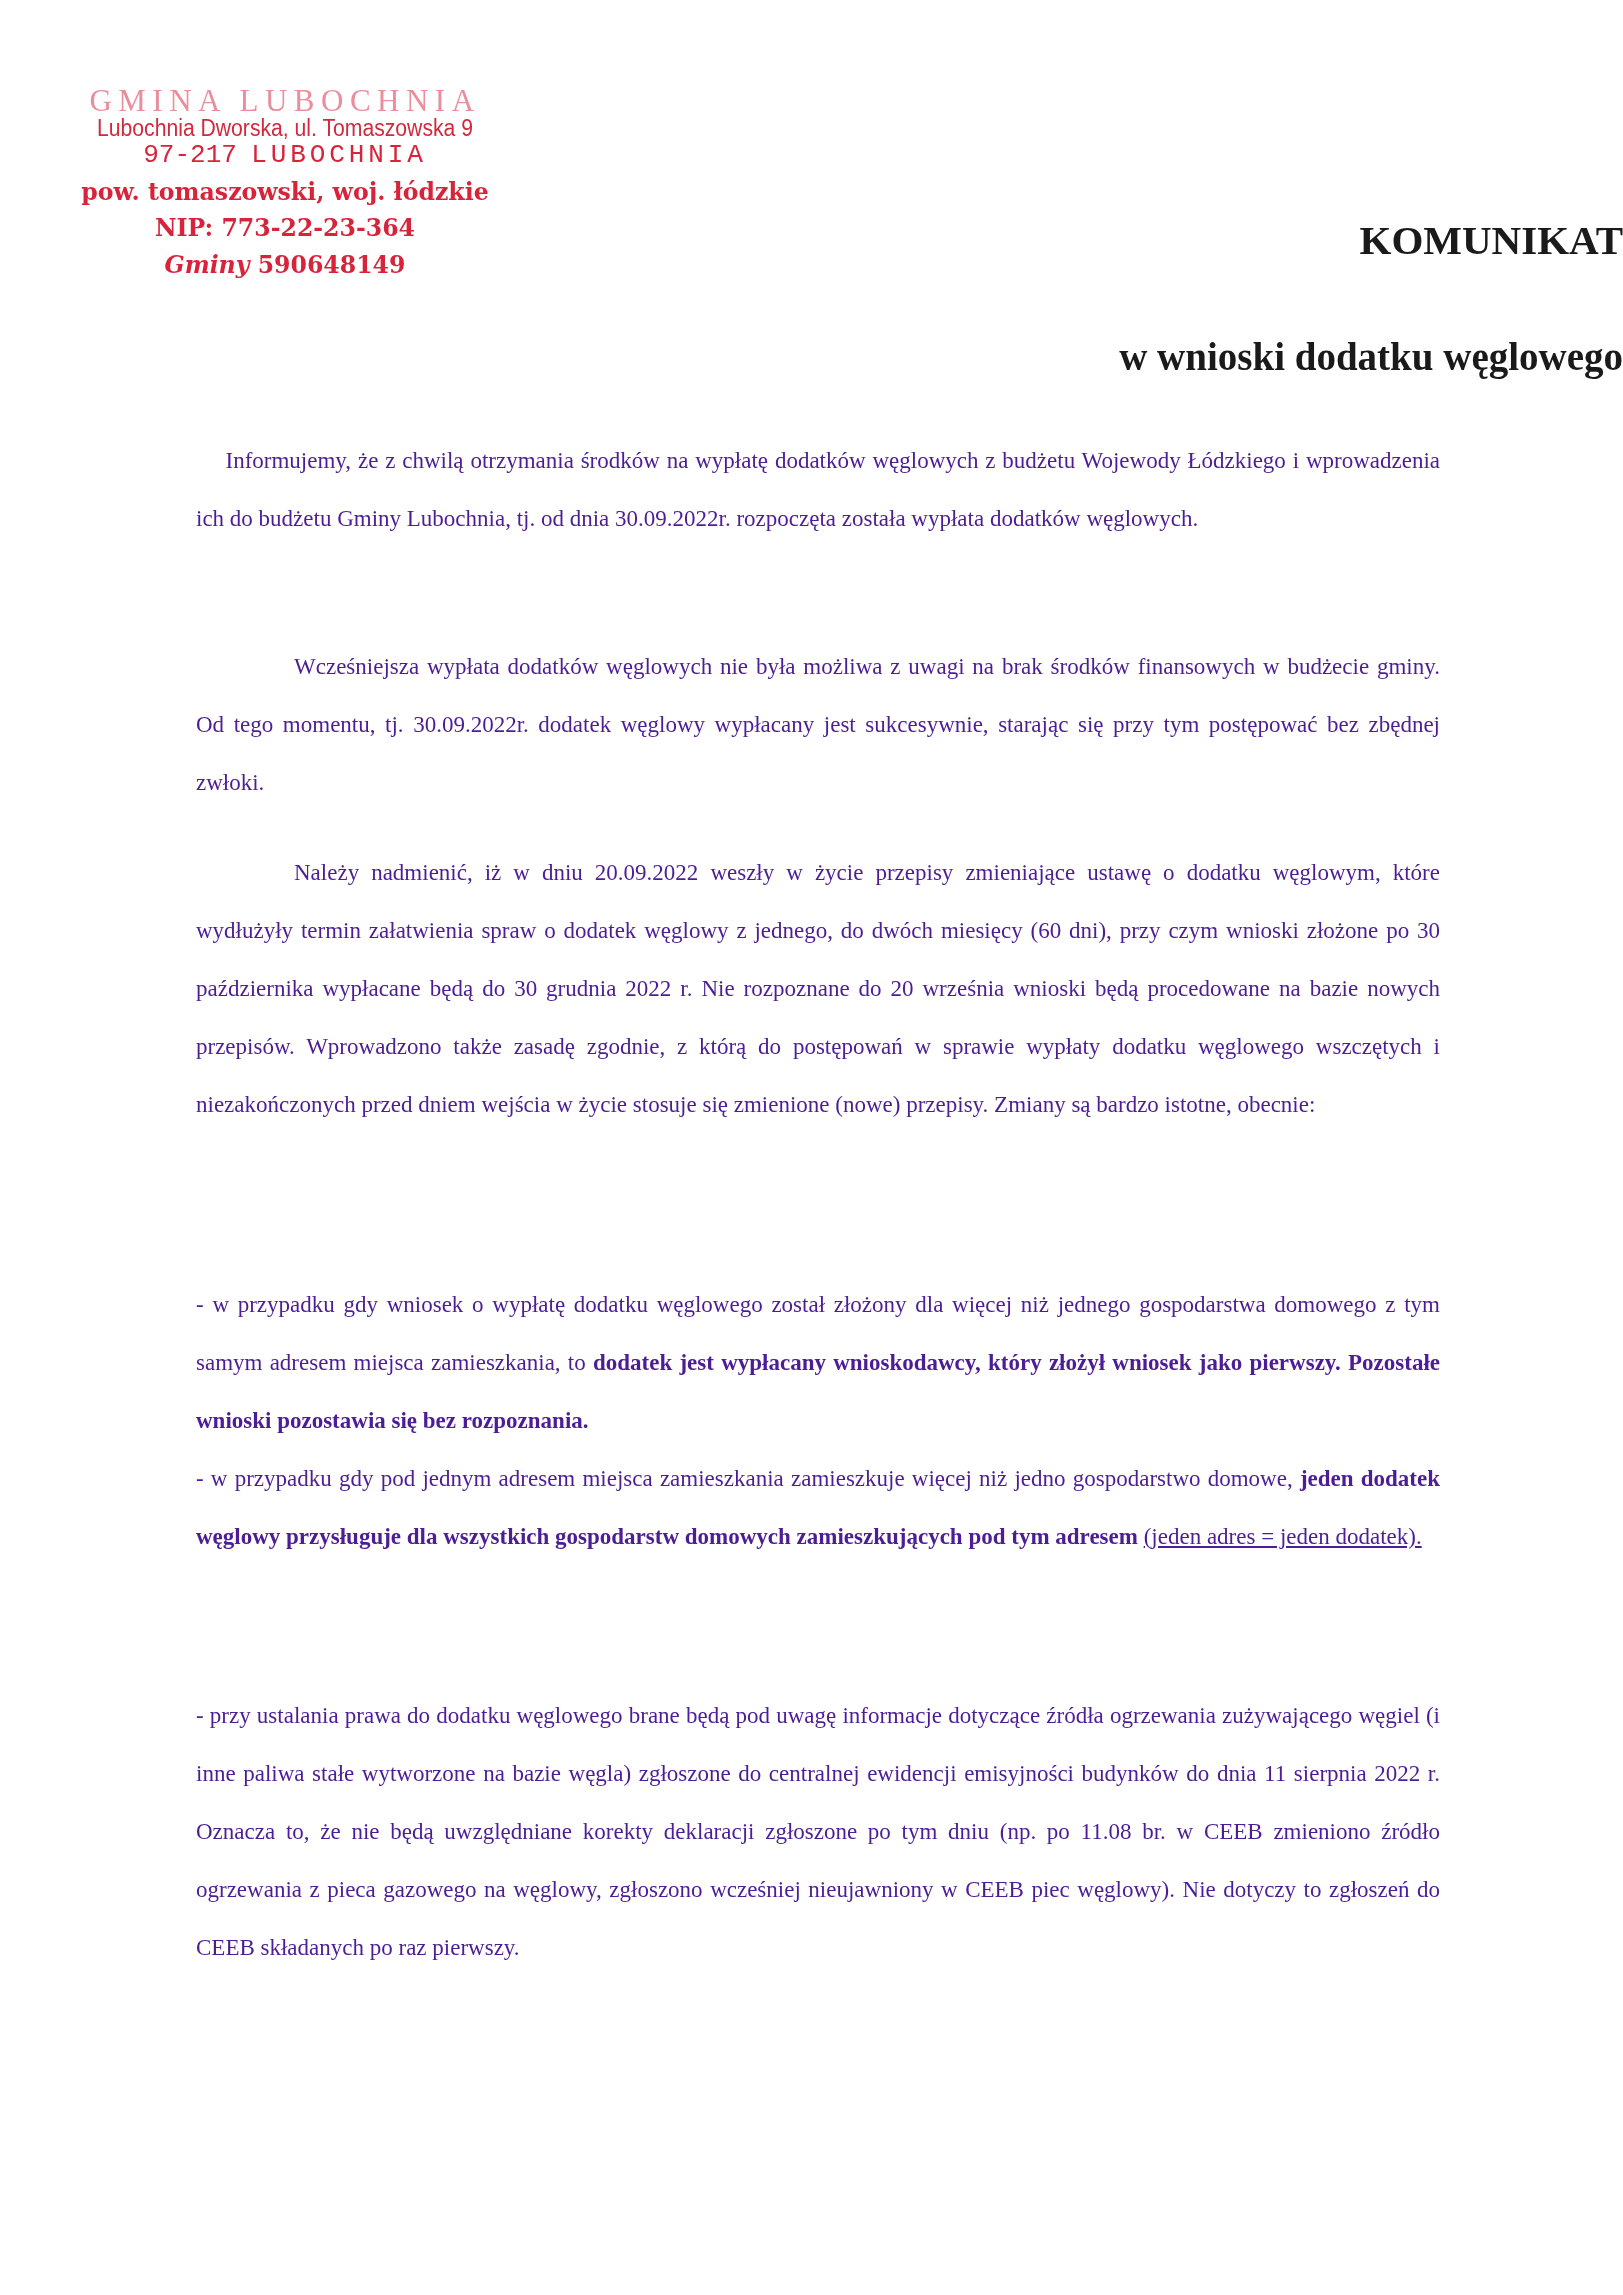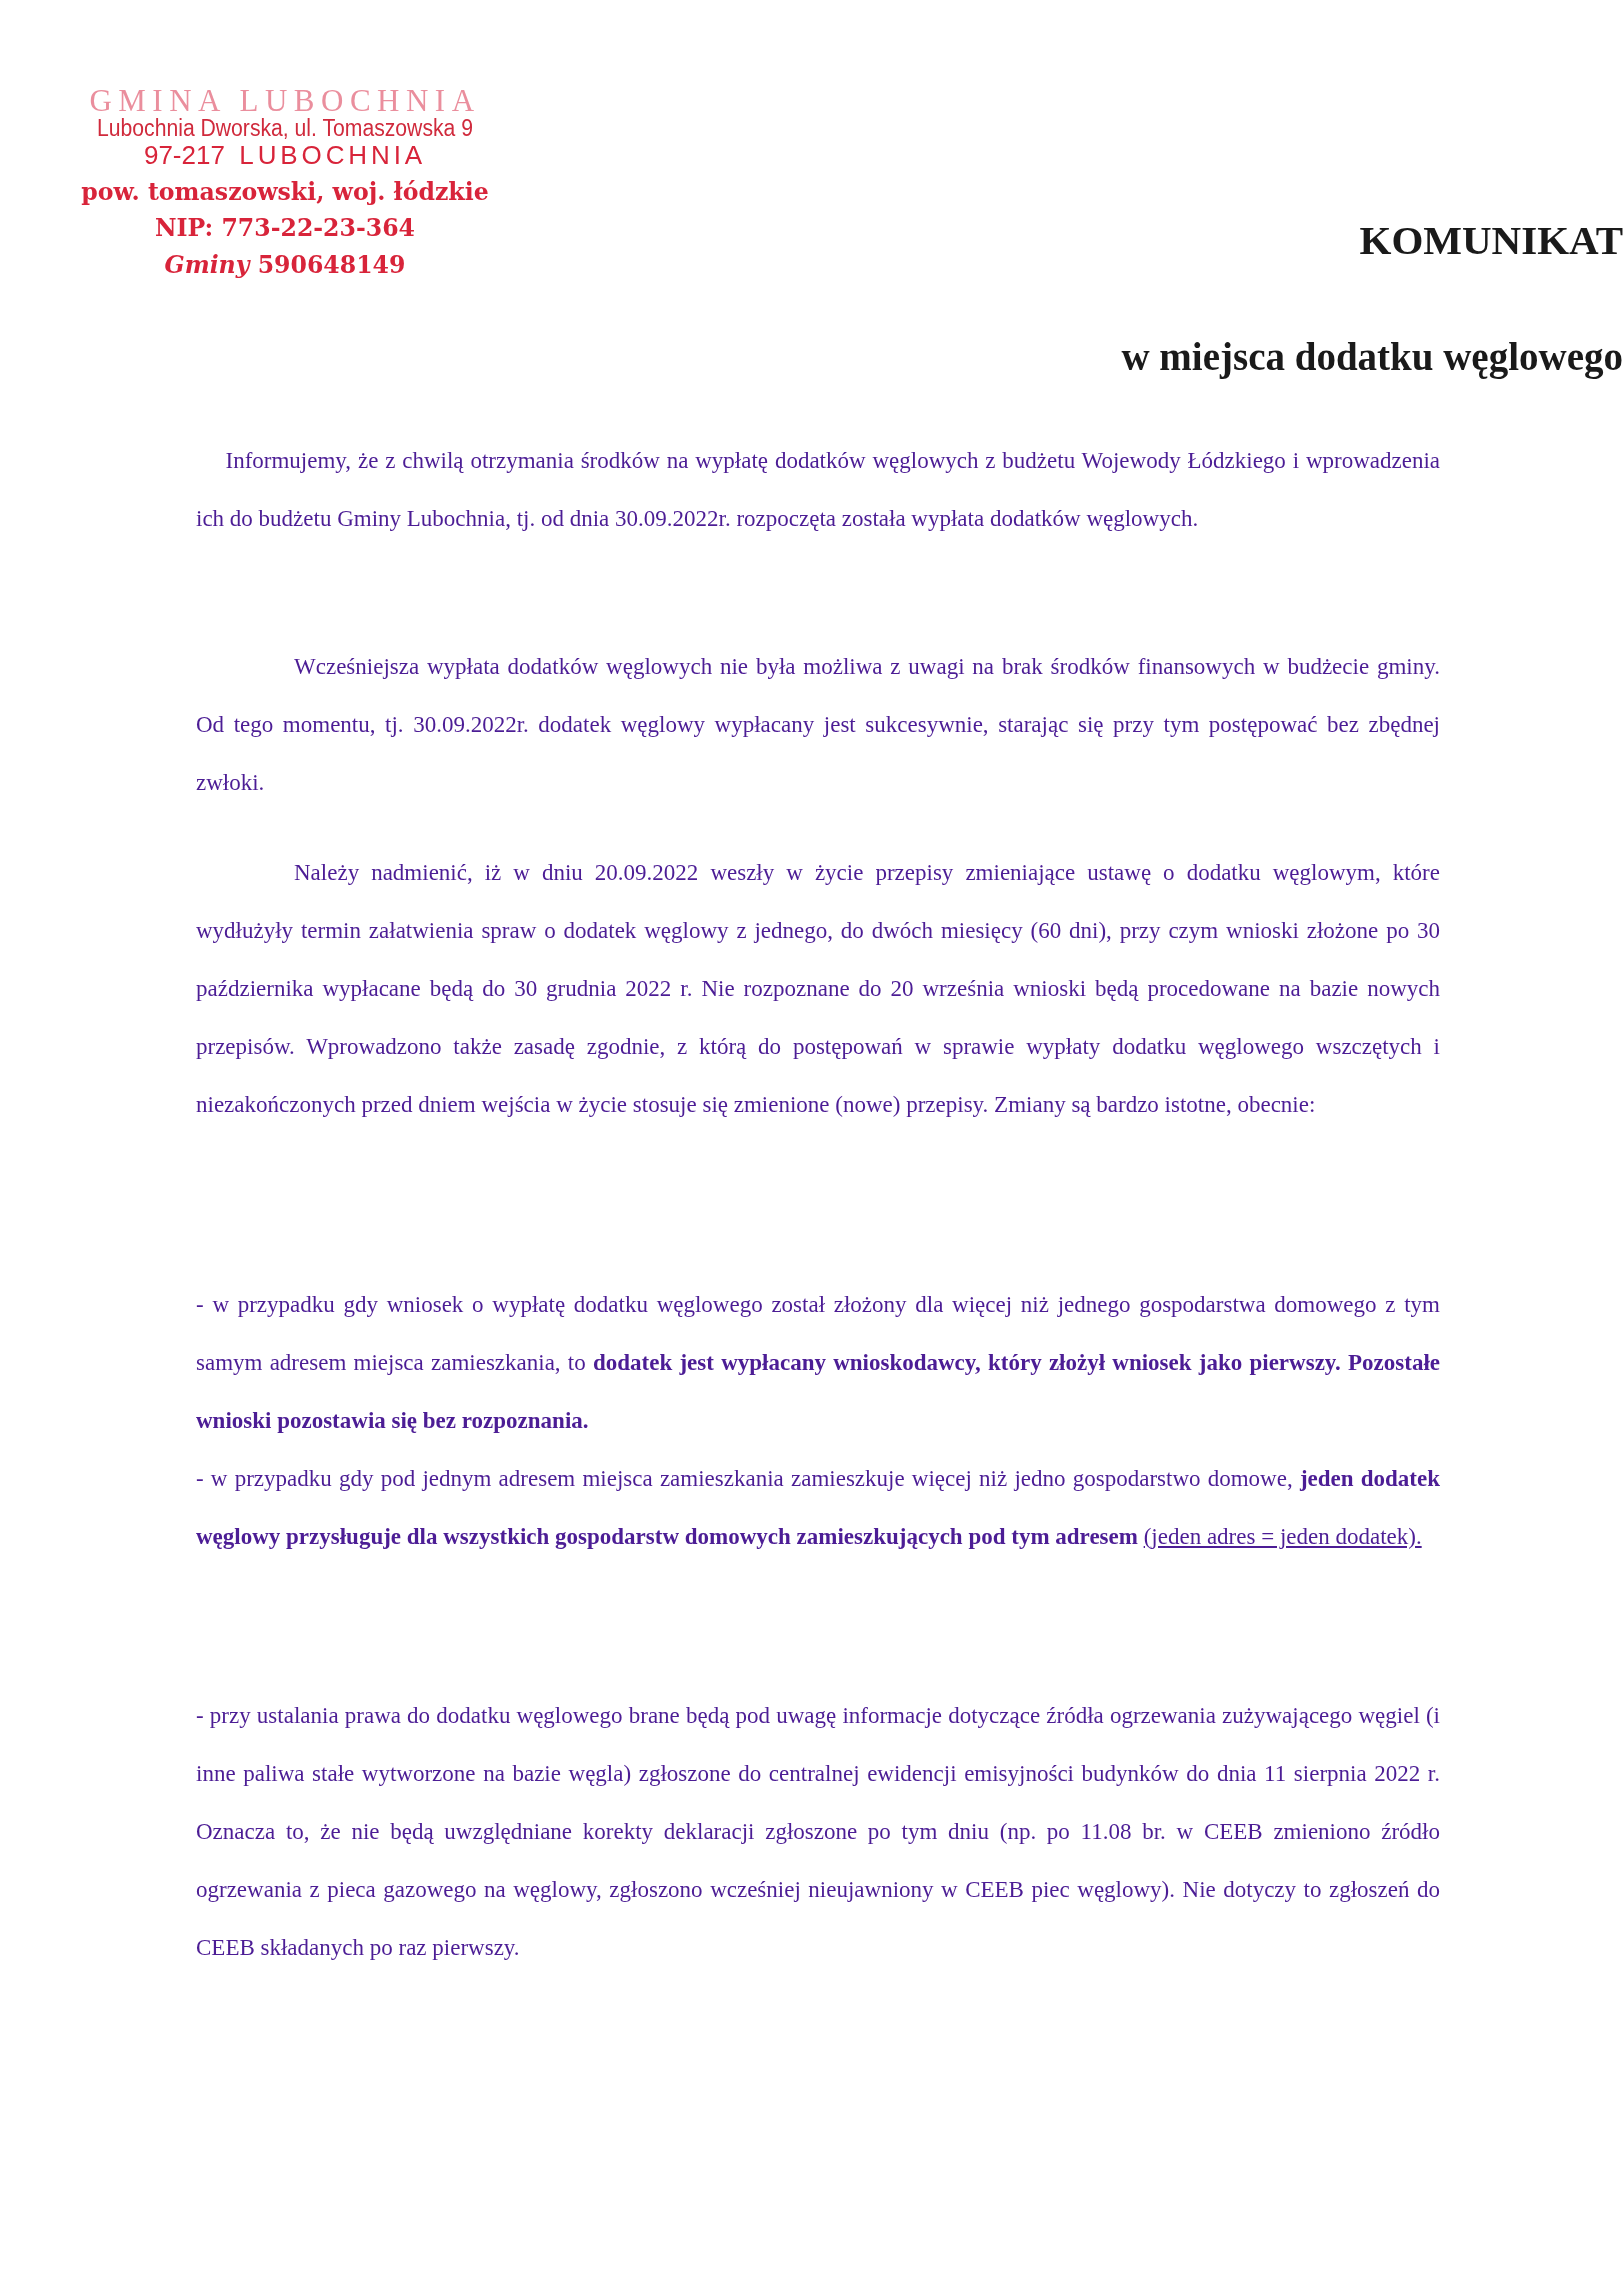--- a/index.html
+++ b/index.html
@@ -1,21 +1,21 @@
 <!DOCTYPE html>
 <html style="font-size:10.5px"><head>
 <meta charset="utf-8">
 <style>
   html, body { margin: 0; padding: 0; background: #ffffff; }
   body { width: 1623px; height: 2295px; position: relative; overflow: hidden; }
   .page { position: absolute; left: 0; top: 0; width: 1471px; height: 2295px; background: #ffffff; }
   .stamp { position: absolute; left: 69px; top: 85px; width: 432px; text-align: center; color: #d8243a; line-height: 1.0; }
   .stamp .s-title { font-family: "Liberation Serif", serif; font-size: 31px; letter-spacing: 6.5px; color: #e77b8c; opacity: 0.85; }
   .stamp .s-addr { font-family: "Liberation Sans", sans-serif; font-size: 23px; margin-top: 1.3px; color: #d02a3c; transform: scaleX(0.92); transform-origin: center; }
-  .stamp .s-city { font-family: Liberation Sans, sans-serif; font-size: 26px; letter-spacing: 3.9px; margin-top: 1.3px; }
+  .stamp .s-city { font-family: Liberation Mono, monospace; font-size: 26px; letter-spacing: 3.9px; margin-top: 1.3px; }
   .stamp .s-city .post { letter-spacing: 0; margin-right: 14.4px; }
   .stamp .s-pow, .stamp .s-nip, .stamp .s-regon { font-family: "DejaVu Serif", serif; font-weight: bold; font-size: 23.6px; margin-top: 13px; }
   .stamp .s-regon .lbl { font-style: italic; }
   .title { position: absolute; left: 0; width: 1623px; text-align: right; font-family: "Liberation Serif", serif; font-weight: bold; color: #1a1a1a; }
   .title.main { top: 216px; font-size: 41px; padding-left: 105px; box-sizing: border-box; }
   .title.sub { top: 334px; font-size: 39px; padding-left: 0; }
   .body { position: absolute; left: 196px; width: 1244px; font-family: "Liberation Serif", serif; font-size: 23px; line-height: 58px; color: #4c1d95; text-align: justify; }
   .body p { margin: 0; }
   .p1 { top: 432px; } .p1 p { text-indent: 29.5px; }
   .p2 { top: 638px; } .p2 p { text-indent: 98px; }
@@ -33,21 +33,21 @@
   <div class="stamp">
     <div class="s-title">GMINA LUBOCHNIA</div>
     <div class="s-addr">Lubochnia Dworska, ul. Tomaszowska 9</div>
     <div class="s-city"><span class="post">97-217</span><span>LUBOCHNIA</span></div>
     <div class="s-pow">pow. tomaszowski, woj. łódzkie</div>
     <div class="s-nip">NIP: 773-22-23-364</div>
     <div class="s-regon"><span class="lbl">Gminy</span> <span>590648149</span></div>
   </div>
 
   <div class="title main">KOMUNIKAT</div>
-  <div class="title sub">w miejsca dodatku węglowego</div>
+  <div class="title sub">w wnioski dodatku węglowego</div>
 
   <div class="body p1">
     <p>Informujemy, że z chwilą otrzymania środków na wypłatę dodatków węglowych z budżetu Wojewody Łódzkiego i wprowadzenia ich do budżetu Gminy Lubochnia, tj. od dnia 30.09.2022r. rozpoczęta została wypłata dodatków węglowych.</p>
   </div>
 
   <div class="body p2">
     <p>Wcześniejsza wypłata dodatków węglowych nie była możliwa z uwagi na brak środków finansowych w budżecie gminy. Od tego momentu, tj. 30.09.2022r. dodatek węglowy wypłacany jest sukcesywnie, starając się przy tym postępować bez zbędnej zwłoki.</p>
   </div>
 
   <div class="body p3">

